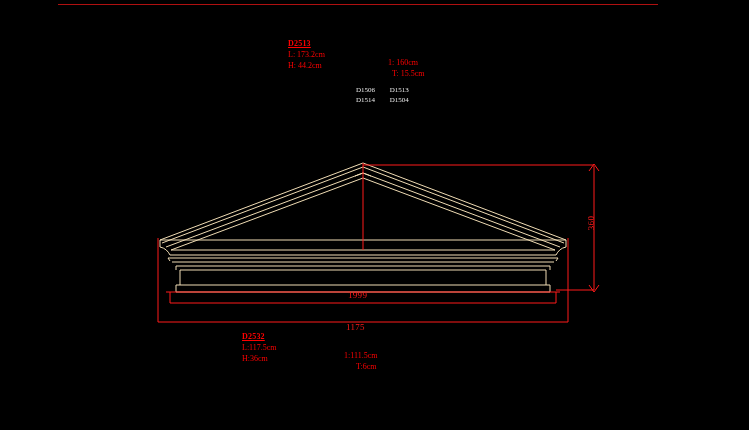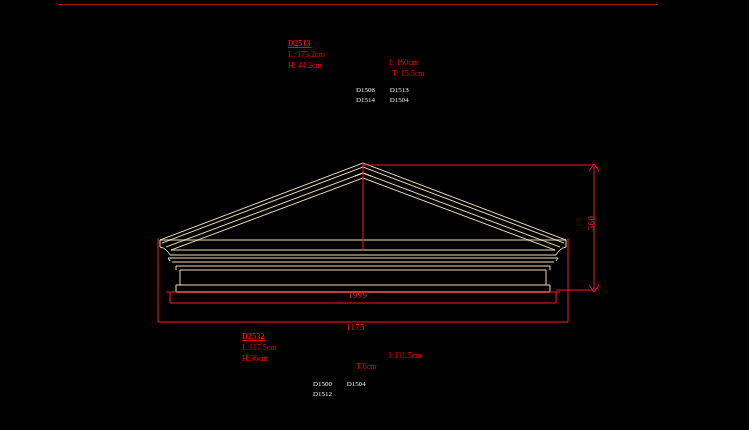--- a/index.html
+++ b/index.html
@@ -140,31 +140,22 @@
   <div class="dimtext" style="left:348px;top:290px;">1999</div>
   <div class="dimtext" style="left:346px;top:310px;margin-top:12px;">1175</div>
   <div class="dimtext vert" style="left:578px;top:218px;width:26px;text-align:center;">360</div>
 
   <div class="ann" style="left:242px;top:331px;">
     <div class="row">
         <span class="left code">D2532</span>
       </div>
     <div class="row">
       <span class="left">L:117.5cm</span>
-      <span class="right" style="left:102px;margin-left:44px;">1:111.5cm</span>
+      <span class="right" style="left:102px;">1:111.5cm</span>
     </div>
     <div class="row">
       <span class="left">H:36cm</span>
       <span class="right" style="left:114px;text-align:center;">T:6cm</span>
     </div>
   </div>
 
-  <div class="partlist" style="left:313px;top:379px;">
-    <div>
-      <span class="pcol">D1500</span>
-      <span class="pcol">D1504</span>
-    </div>
-    <div>
-      <span class="pcol">D1512</span>
-    </div>
-  </div>
 
 </div>
 
 </body></html>

